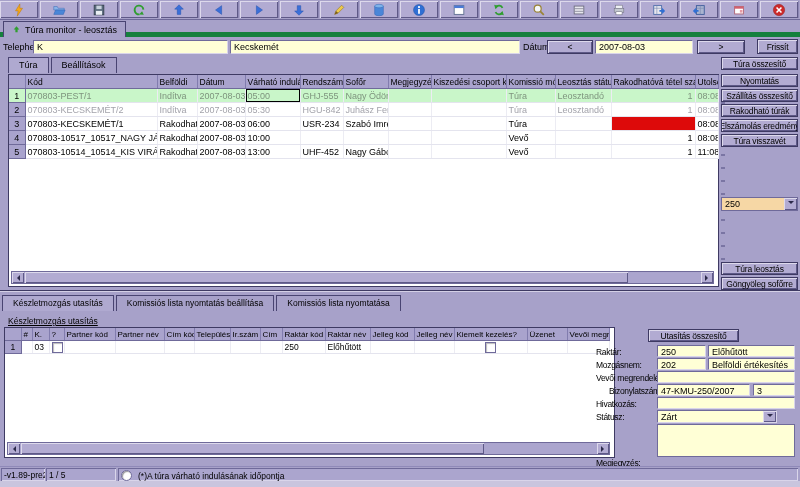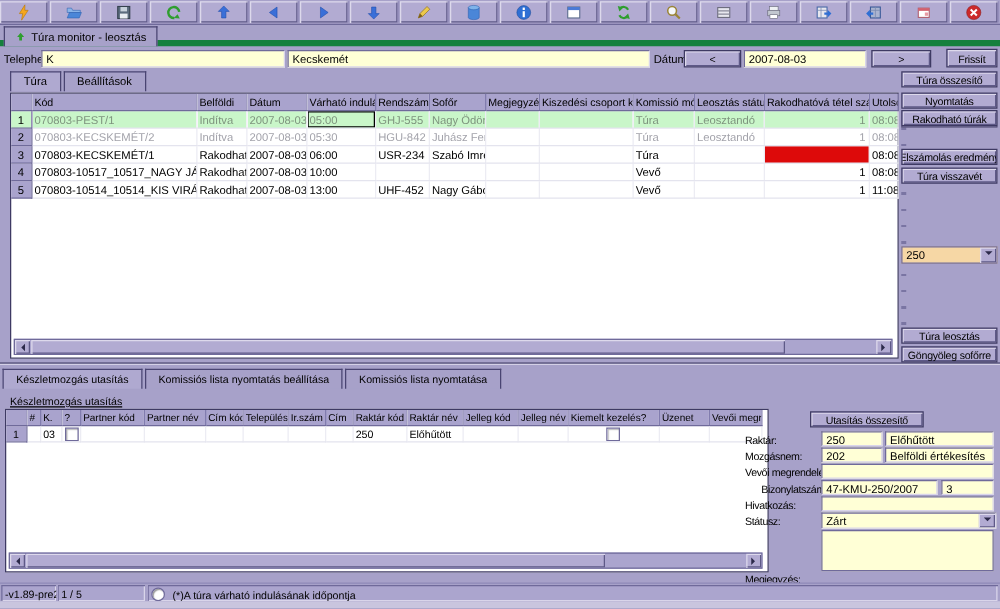--- a/index.html
+++ b/index.html
@@ -332,21 +332,21 @@
       <div class="hs-btn r">
           <span class="tri-r"></span>
         </div>
     </div>
   </div>
   <div class="tick-strip"></div>
 
   <div class="btn side-btn" style="top:57px;">Túra összesítő</div>
   <div class="btn side-btn" style="top:74px;">Nyomtatás</div>
   <div class="btn side-btn" style="top:89px;">Szállítás összesítő</div>
-  <div class="btn side-btn" style="top:88px;text-align:center;">Rakodható túrák</div>
+  <div class="btn side-btn" style="top:104px;text-align:center;">Rakodható túrák</div>
   <div class="btn side-btn" style="top:119px;">Elszámolás eredmény</div>
   <div class="btn side-btn" style="top:134px;">Túra visszavét</div>
   <div class="dropdown" style="left:721px;top:197px;width:77px;height:14px;">
     <span>250</span>
     <span class="dd-arrow">
         <span class="tri-d"></span>
       </span>
   </div>
   <div class="btn side-btn" style="top:262px;">Túra leosztás</div>
   <div class="btn side-btn" style="top:277px;">Göngyöleg sofőrre</div>
@@ -452,21 +452,21 @@
   <div class="field" style="left:657px;top:371px;width:138px;height:12px;"></div>
 
   <span class="d-lbl" style="top:386px;padding-left:13px;">Bizonylatszám:</span>
   <div class="field" style="left:657px;top:384px;width:93px;height:12px;">47-KMU-250/2007</div>
   <div class="field" style="left:753px;top:384px;width:42px;height:12px;">3</div>
 
   <span class="d-lbl" style="top:399px;">Hivatkozás:</span>
   <div class="field" style="left:657px;top:397px;width:138px;height:12px;"></div>
 
   <span class="d-lbl" style="top:412px;">Státusz:</span>
-  <div class="field" style="left:657px;top:410px;width:140px;height:13px;">
+  <div class="field" style="left:657px;top:410px;width:120px;height:13px;">
     <span>Zárt</span>
     <span class="dd-arrow">
         <span class="tri-d"></span>
       </span>
   </div>
 
   <span class="d-lbl" style="top:458px;">Megjegyzés:</span>
   <div class="textarea" style="left:657px;top:424px;width:138px;height:33px;"></div>
 
   <div class="statusbar">

